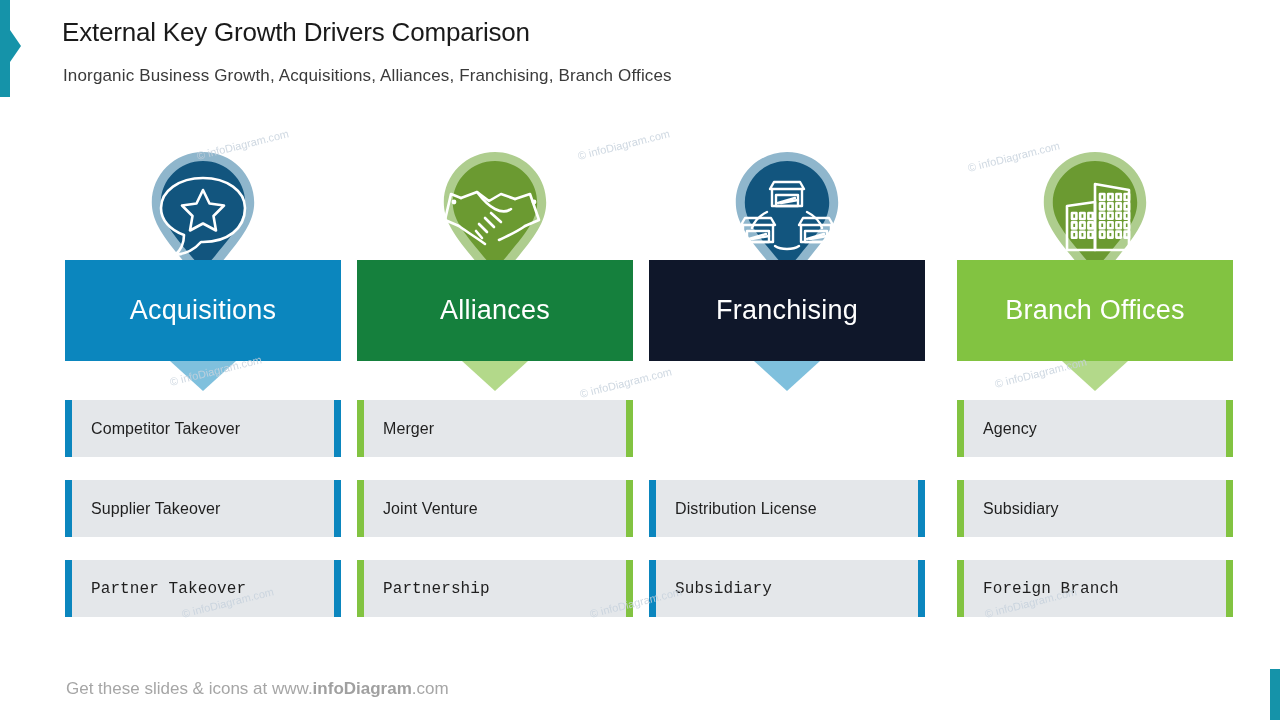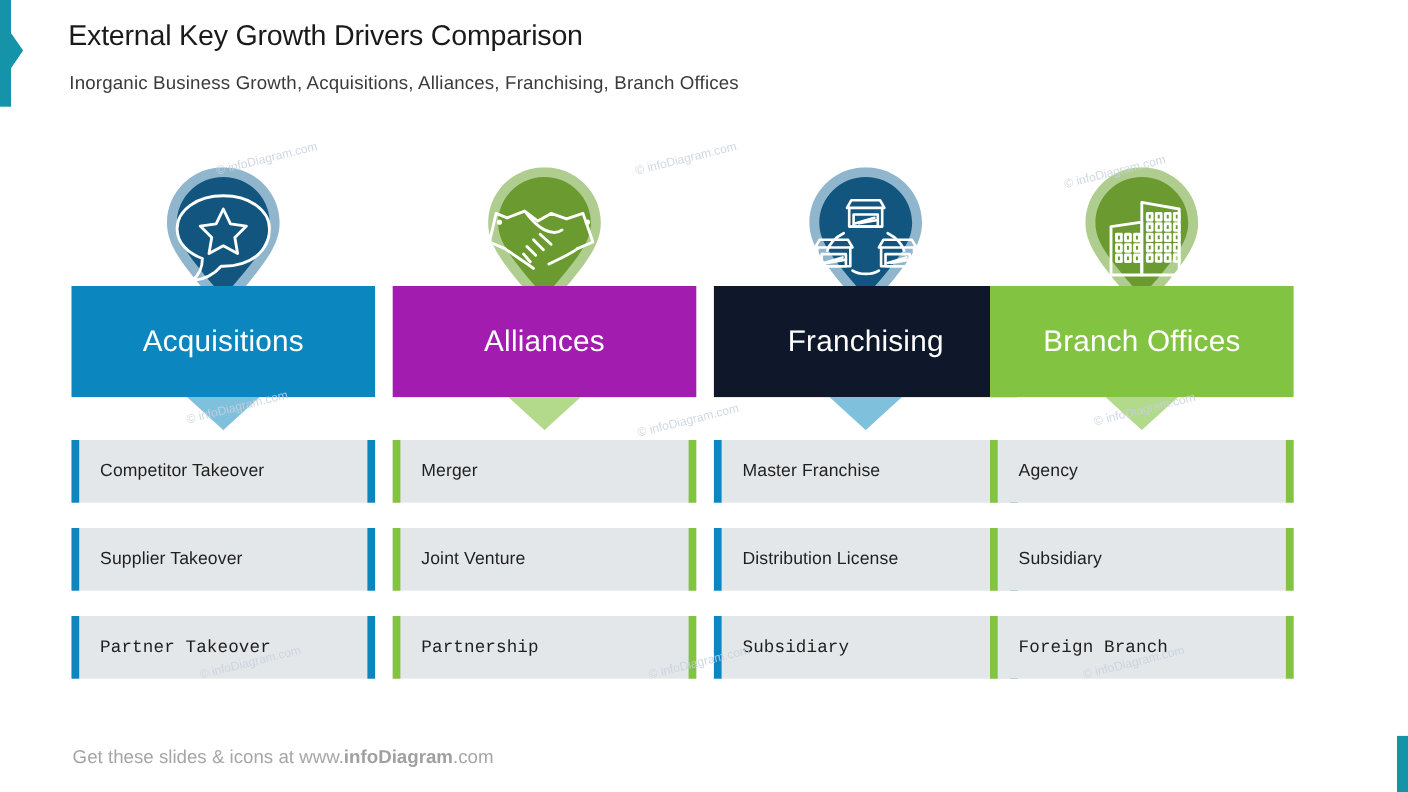--- a/index.html
+++ b/index.html
@@ -20,21 +20,21 @@
   .title{position:absolute;left:62px;top:17px;font-size:26px;color:#1a1a1a;
      font-weight:400;letter-spacing:-0.2px;white-space:nowrap;}
   .subtitle{position:absolute;left:63px;top:66px;font-size:17px;color:#3a3a3a;
      font-weight:400;white-space:nowrap;letter-spacing:0.15px;}
 
   
   .col{position:absolute;top:0;width:276px;height:720px;}
   .col.c0{left:65px;}
   .col.c1{left:357px;}
   .col.c2{left:649px;}
-  .col.c3{left:900px;text-align:center;}
+  .col.c3{left:957px;text-align:center;}
 
   
   .pin-wrap{position:absolute;left:50%;top:152px;width:128px;height:132px;
      margin-left:-64px;}
   .pin-ring{position:absolute;left:0;top:0;width:128px;height:132px;}
   .pin-icon{position:absolute;left:0;top:0;width:128px;height:132px;}
 
   
   .banner{position:absolute;left:0;top:260px;width:276px;height:101px;
      display:flex;align-items:center;justify-content:center;}
@@ -124,21 +124,21 @@
               <path fill="none" stroke="#ffffff" stroke-width="2.6" stroke-linecap="round" stroke-linejoin="round" d="M28 74 C36 80 46 86 54 92"></path>
               <path fill="none" stroke="#ffffff" stroke-width="2.6" stroke-linecap="round" stroke-linejoin="round" d="M94 74 C86 80 76 84 68 88"></path>
               <path fill="none" stroke="#ffffff" stroke-width="2.6" stroke-linecap="round" stroke-linejoin="round" d="M48 72 L56 80"></path>
               <path fill="none" stroke="#ffffff" stroke-width="2.6" stroke-linecap="round" stroke-linejoin="round" d="M54 66 L63 75"></path>
               <path fill="none" stroke="#ffffff" stroke-width="2.6" stroke-linecap="round" stroke-linejoin="round" d="M60 61 L70 70"></path>
               <path fill="none" stroke="#ffffff" stroke-width="2.6" stroke-linecap="round" stroke-linejoin="round" d="M45 79 L51 86"></path>
               <circle cx="23" cy="50" r="2.4" fill="#ffffff" stroke="none"></circle>
               <circle cx="103" cy="50" r="2.4" fill="#ffffff" stroke="none"></circle>
             </svg></div>
         </div>
-        <div class="banner" style="background: #a21caf;">
+        <div class="banner" style="background: #15803d;">
           <span class="banner-label">Alliances</span>
         </div>
         <div class="banner-arrow"><svg viewBox="0 0 66 30" width="66" height="30">
             <path fill="#b3d98a" d="M0 0 L66 0 L33 30 Z"></path>
           </svg></div>
         <div class="row r0">
           <div class="row-bar-l" style="background: rgb(130, 195, 65);"></div>
           <div class="row-bar-r" style="background: rgb(130, 195, 65);"></div>
           <div class="row-label">Merger</div>
         </div>
@@ -185,25 +185,20 @@
               <path fill="none" stroke="#ffffff" stroke-width="2.4" stroke-linecap="round" d="M84 60 C92 64 97 70 99 76"></path>
               <path fill="none" stroke="#ffffff" stroke-width="2.4" stroke-linecap="round" d="M52 94 C58 98 70 98 76 94"></path>
             </svg></div>
         </div>
         <div class="banner" style="background: #0f172a;">
           <span class="banner-label">Franchising</span>
         </div>
         <div class="banner-arrow"><svg viewBox="0 0 66 30" width="66" height="30">
             <path fill="#7fc0dd" d="M0 0 L66 0 L33 30 Z"></path>
           </svg></div>
-        <div class="row r0">
-          <div class="row-bar-l" style="background: rgb(11, 134, 190);"></div>
-          <div class="row-bar-r" style="background: rgb(11, 134, 190);"></div>
-          <div class="row-label">Master Franchise</div>
-        </div>
         <div class="row r1">
           <div class="row-bar-l" style="background: rgb(11, 134, 190);"></div>
           <div class="row-bar-r" style="background: rgb(11, 134, 190);"></div>
           <div class="row-label">Distribution License</div>
         </div>
         <div class="row r2">
           <div class="row-bar-l" style="background: rgb(11, 134, 190);"></div>
           <div class="row-bar-r" style="background: rgb(11, 134, 190);"></div>
           <div class="row-label">Subsidiary</div>
         </div>

